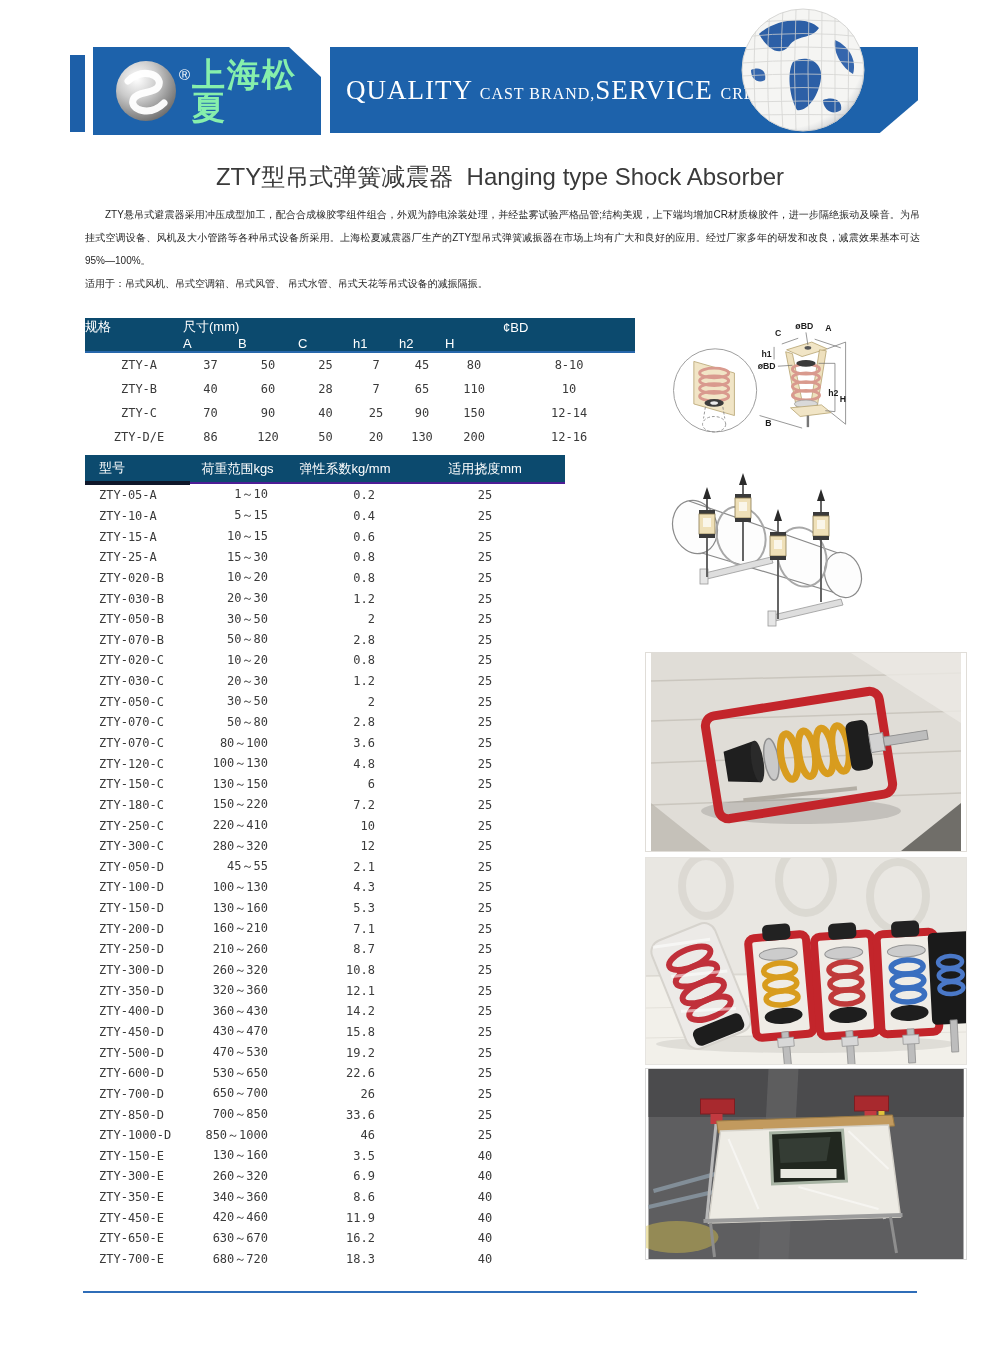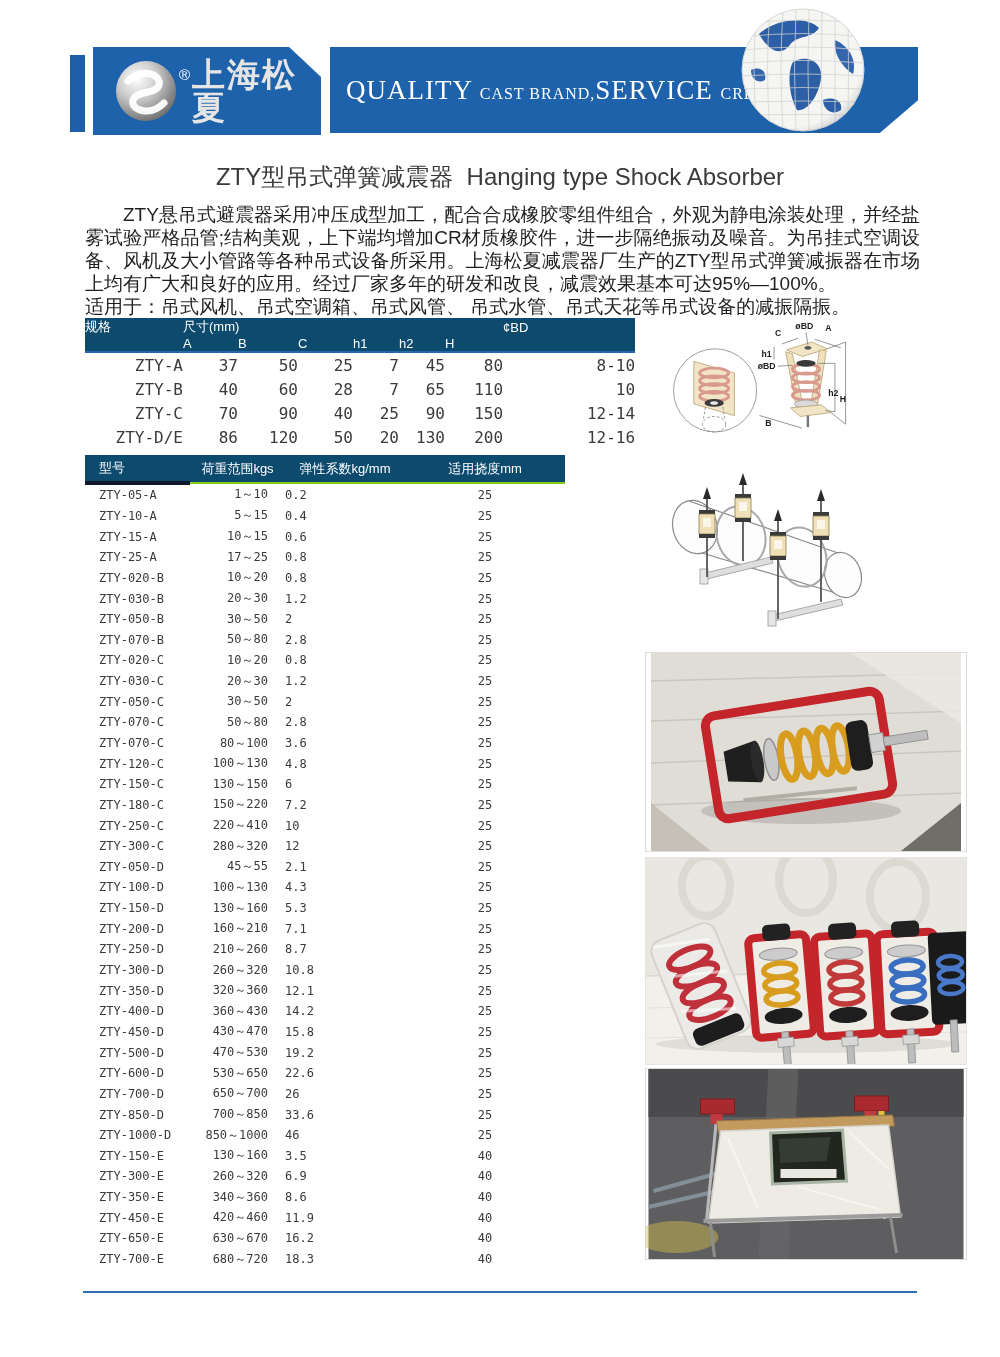--- a/index.html
+++ b/index.html
@@ -6,56 +6,56 @@
   .page{position:relative;width:1000px;height:1357px;background:#fff;overflow:hidden;
         font-family:"Liberation Sans",sans-serif;color:#222;}
 
   
   .hdr-sidebar{position:absolute;left:70px;top:55px;width:15px;height:77px;background:#1d5fa8;}
   .hdr-logo{position:absolute;left:93px;top:47px;width:228px;height:88px;background:#1d62ab;
             clip-path:polygon(0 0,86% 0,100% 34%,100% 100%,0 100%);
             display:flex;align-items:center;}
   .logo-sphere{margin-left:22px;flex:0 0 auto;}
   .logo-reg{color:#fff;font-size:15px;margin:-34px 2px 0 2px;}
-  .logo-text{color:#e5e5e5;font-size:33px;font-weight:bold;letter-spacing:2px;line-height:1;}
+  .logo-text{color:#86efac;font-size:33px;font-weight:bold;letter-spacing:2px;line-height:1;}
   .hdr-band{position:absolute;left:330px;top:47px;width:588px;height:86px;background:#1d62ab;
             clip-path:polygon(0 0,100% 0,100% 62%,93.5% 100%,0 100%);
             display:flex;align-items:center;padding-left:16px;box-sizing:border-box;}
   .slogan{color:#fff;font-family:"Liberation Serif",serif;white-space:nowrap;}
   .slogan .big{font-size:27px;letter-spacing:1px;}
   .slogan .small{font-size:16px;letter-spacing:1px;}
   .globe{position:absolute;left:737px;top:4px;width:132px;height:132px;}
 
   
   .page-title{position:absolute;left:0;top:161px;width:100%;text-align:center;
               font-size:24px;color:#3a3a3a;white-space:pre-wrap;}
-  .intro{position:absolute;left:85px;top:203px;width:835px;font-size:19px;
+  .intro{position:absolute;left:85px;top:203px;width:835px;font-size:10px;
          line-height:23px;color:#1f1f1f;text-align:justify;}
   .intro p{margin:0;}
   .intro .p1{text-indent:2em;}
 
   
   table{border-collapse:collapse;table-layout:fixed;}
   th{font-weight:normal;color:#fff;background:#0c4a6e;font-size:13px;}
   .spec-table{position:absolute;left:85px;top:318px;width:550px;font-size:13px;}
   .spec-table thead tr.r1 th{height:17px;padding:0;text-align:left;}
   .spec-table thead tr.r2 th{height:14px;padding:0;text-align:left;border-bottom:2px solid #2767ab;}
-  .spec-table td{height:24px;padding:0;text-align:right;color:#3a3a3a;
-                 font-family:"DejaVu Sans Mono",monospace;font-size:16px;}
+  .spec-table td{height:24px;padding:0;text-align:center;color:#3a3a3a;
+                 font-family:"DejaVu Sans Mono",monospace;font-size:12px;}
   .spec-table .pad{padding-left:10px;}
   .spec-table th.size{text-align:center;margin-left:40px;}
   .model-table{position:absolute;left:85px;top:455px;width:480px;font-size:12.5px;}
   .model-table th{height:26px;padding:0;}
   .model-table th.h1{text-align:left;padding-left:14px;border-bottom:4px solid #0f172a;}
-  .model-table th.hc{text-align:center;border-bottom:2px solid #84cc16;}
+  .model-table th.hc{text-align:center;border-bottom:2px solid #4c1d95;}
   .model-table td{height:20.65px;padding:0;color:#3a3a3a;
                   font-family:"DejaVu Sans Mono",monospace;font-size:12px;}
   .model-table td.c1{text-align:left;padding-left:14px;}
   .model-table td.c2{text-align:right;padding-right:17px;}
-  .model-table td.c3{padding-right:30px;}
+  .model-table td.c3{text-align:right;padding-right:30px;}
   .model-table td.c4{text-align:center;}
 
   
   .fig{position:absolute;left:645px;width:320px;background:#fff;}
   #fig-drawing{top:315px;height:145px;}
   #fig-pipe{top:468px;height:172px;}
   #fig-photo1{top:652px;height:198px;border:1px solid #e0ddd8;}
   #fig-photo2{top:857px;height:206px;border:1px solid #e6e4e0;}
   #fig-photo3{top:1068px;height:190px;border:1px solid #d8d8d8;}
   .fig svg{display:block;width:100%;height:100%;}
@@ -243,21 +243,21 @@
           <td class="c4">25</td>
         </tr>
         <tr>
           <td class="c1">ZTY-15-A</td>
           <td class="c2">10～15</td>
           <td class="c3">0.6</td>
           <td class="c4">25</td>
         </tr>
         <tr>
           <td class="c1">ZTY-25-A</td>
-          <td class="c2">17～25</td>
+          <td class="c2">15～30</td>
           <td class="c3">0.8</td>
           <td class="c4">25</td>
         </tr>
         <tr>
           <td class="c1">ZTY-020-B</td>
           <td class="c2">10～20</td>
           <td class="c3">0.8</td>
           <td class="c4">25</td>
         </tr>
         <tr>

